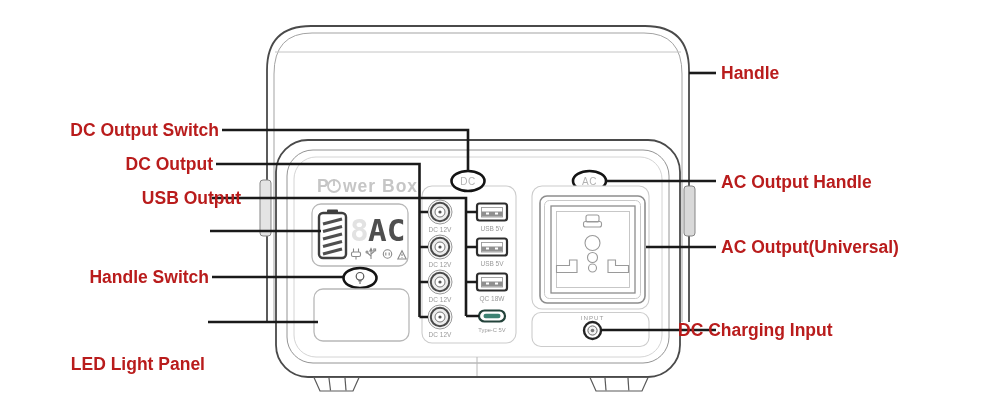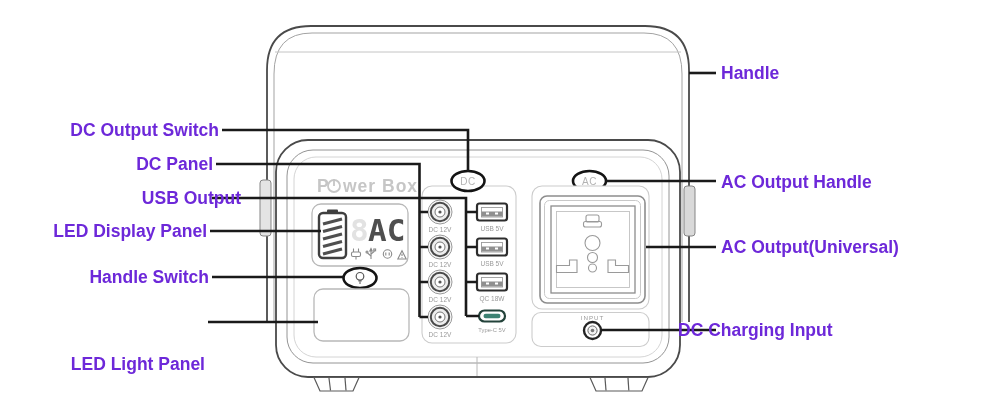--- a/index.html
+++ b/index.html
@@ -3,21 +3,21 @@
 <meta charset="utf-8">
 <style>
   html,body{margin:0;padding:0;background:#ffffff;}
   .stage{
     position:relative;width:989px;height:400px;background:#ffffff;overflow:hidden;
     font-family:"Liberation Sans", sans-serif;
   }
   .stage svg{position:absolute;left:0;top:0;}
   .callout{
     position:absolute;height:22px;line-height:22px;font-size:17.5px;font-weight:600;
-    color:#6d28d9;white-space:nowrap;
+    color:#b91c1c;white-space:nowrap;
   }
   .callout.left{}
   .svgtext{font-family:"Liberation Sans", sans-serif;}
   .digits{font-family:"DejaVu Sans Mono", monospace;font-weight:bold;}
 </style>
 </head>
 <body>
 
 <div class="stage">
 
@@ -228,23 +228,22 @@
     <path d="M212,277 H344"></path>
     <path d="M208,322 H318"></path>
     <path d="M689,73 H716"></path>
     <path d="M606,181 H716"></path>
     <path d="M646,247 H716"></path>
     <path d="M601,330 H716"></path>
   </g>
 </svg>
 
   <div class="callout left" style="right:770px;top:119px;">DC Output Switch</div>
-  <div class="callout left" style="right:776px;top:153px;">DC Panel</div>
+  <div class="callout left" style="right:776px;top:153px;">DC Output</div>
   <div class="callout left" style="right:748px;top:187px;">USB Output</div>
-  <div class="callout left" style="right:782px;top:220px;">LED Display Panel</div>
   <div class="callout left" style="right:780px;top:266px;">Handle Switch</div>
   <div class="callout left" style="right:784px;top:311px;margin-top:42px;">LED Light Panel</div>
 
   <div class="callout right" style="left:721px;top:62px;">Handle</div>
   <div class="callout right" style="left:721px;top:171px;">AC Output Handle</div>
   <div class="callout right" style="left:721px;top:236px;">AC Output(Universal)</div>
   <div class="callout right" style="left:678px;top:319px;">DC Charging Input</div>
 </div>
 
 </body></html>

